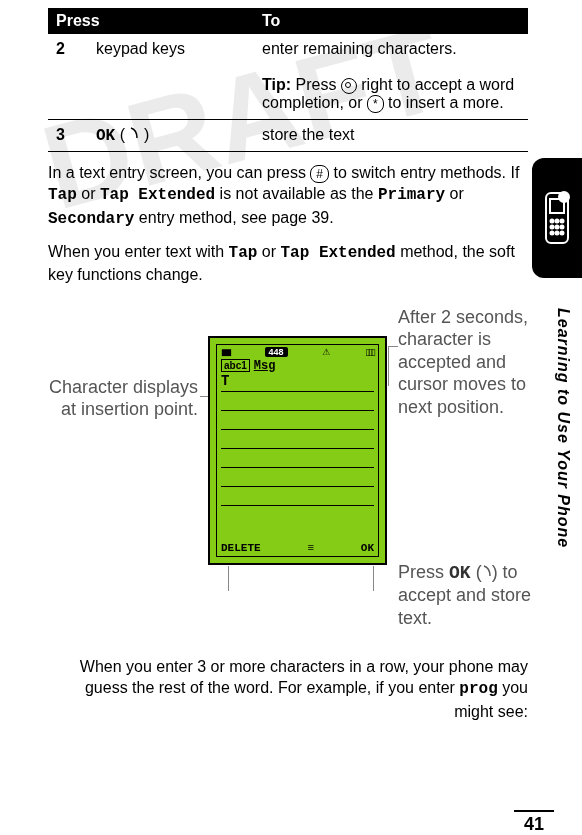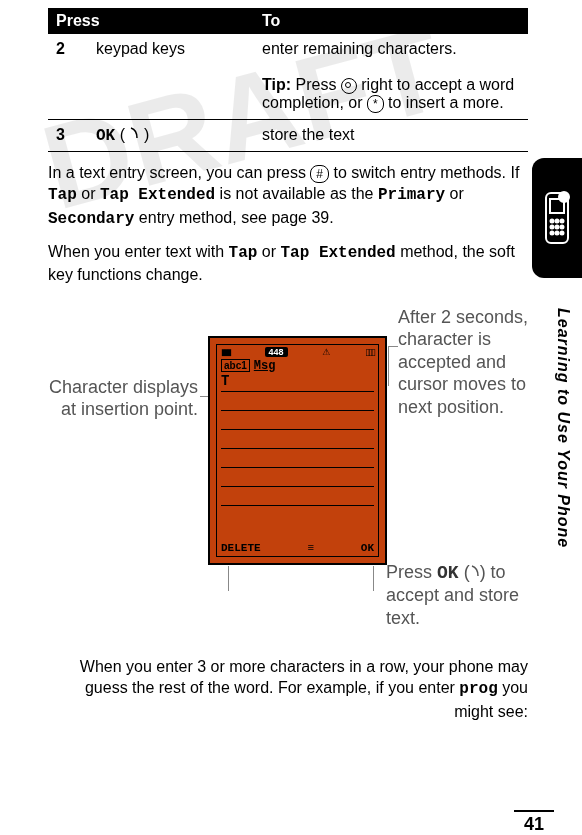--- a/index.html
+++ b/index.html
@@ -95,21 +95,21 @@
     height: 340px;
     margin-top: 20px;
   }
   .phone-screen {
     position: absolute;
     left: 160px;
     top: 30px;
     width: 175px;
     height: 225px;
     border: 2px solid #000;
-    background: #c2410c;
+    background: #84cc16;
   }
   .screen-inner {
     position: absolute;
     left:6px; right:6px; top:6px; bottom:6px;
     border: 1px solid #000;
   }
   .status-bar {
     display:flex;
     justify-content: space-between;
     align-items: center;
@@ -171,21 +171,21 @@
   
   .callout {
     position:absolute;
     font-size: 18px;
     color:#555;
     line-height:1.25;
   }
   .callout.left1 { left:0; top:70px; width:150px; text-align:right; }
   .callout.left2 { left:-10px; top:280px; width:320px; text-align:right; }
   .callout.right1 { left:350px; top:0; width:150px; }
-  .callout.right2 { left:338px; top:255px; width:150px; }
+  .callout.right2 { left:350px; top:255px; width:150px; }
   .callout .b { font-weight:bold; font-family:"Courier New",monospace; color:#333;}
   .line {
     position:absolute;
     background:#888;
   }
   .line.l1 { left:152px; top:90px; width:22px; height:1px;}
   .line.l1b { left:174px; top:80px; width:1px; height:11px;}
   .line.r1 { left:340px; top:40px; width:10px; height:1px;}
   .line.r1b { left:340px; top:40px; width:1px; height:40px;}
   .line.l2 { left:180px; top:260px; width:1px; height:25px;}

